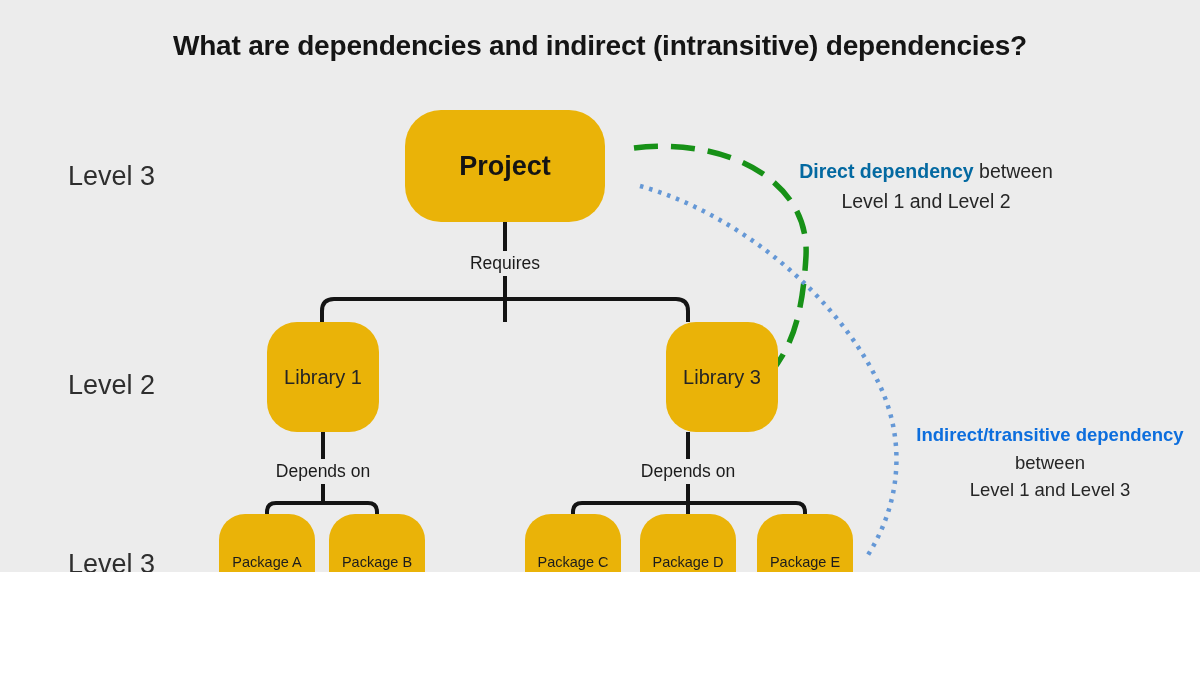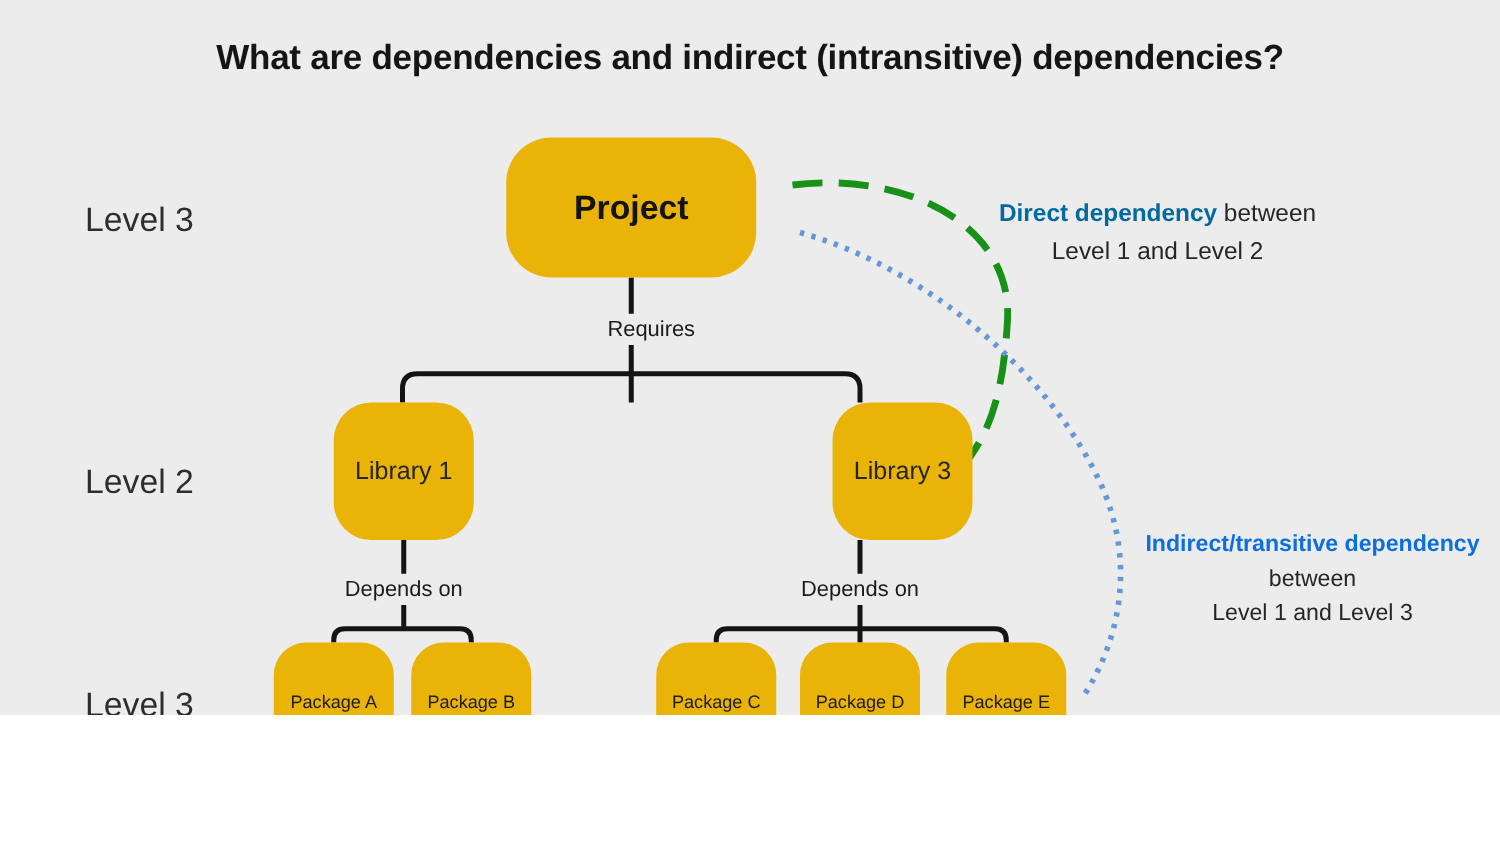--- a/index.html
+++ b/index.html
@@ -85,21 +85,21 @@
   .edge-label {
     position: absolute;
     background: #ececec;
     font-size: 17.5px;
     color: #1b1b1b;
     padding: 2px 7px;
     transform: translateX(-50%);
     z-index: 3;
     white-space: nowrap;
   }
-  .edge-requires { left: 505px; top: 251px; margin-left: 16px; }
+  .edge-requires { left: 505px; top: 251px; }
   .edge-depends-left { left: 323px; top: 459px; }
   .edge-depends-right { left: 688px; top: 459px; }
 
   .anno {
     position: absolute;
     text-align: center;
     color: #262626;
     z-index: 3;
   }
   .anno-direct {

